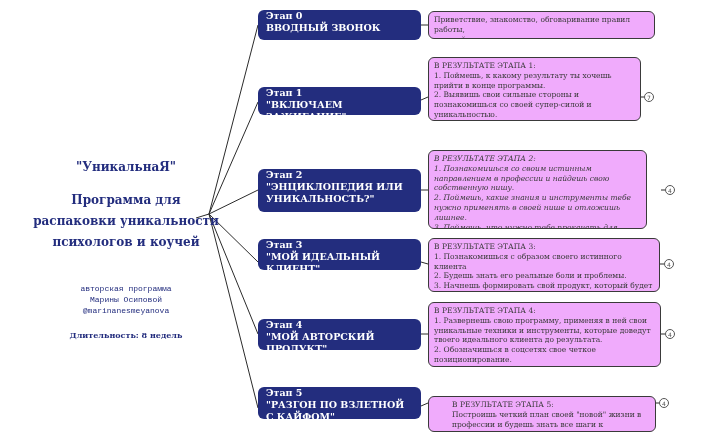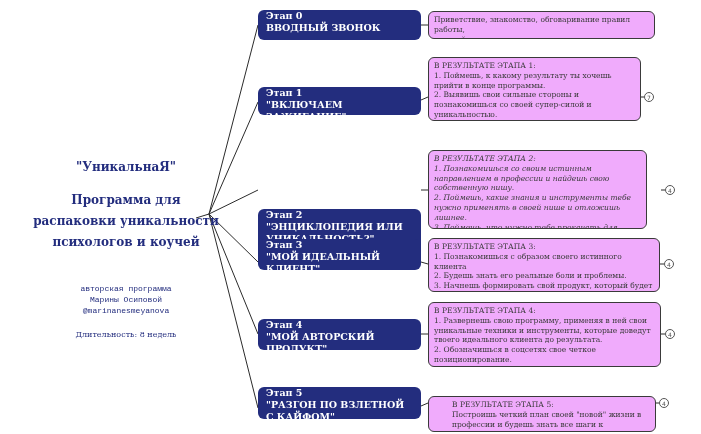--- a/index.html
+++ b/index.html
@@ -6,21 +6,21 @@
   .canvas{
     position:relative;width:701px;height:434px;background:#ffffff;overflow:hidden;
     font-family:"DejaVu Serif", serif;
   }
   .links{position:absolute;left:0;top:0;width:701px;height:434px;}
   .links line{stroke:#2b2b2b;stroke-width:1;}
   .central{position:absolute;left:30px;top:160px;width:192px;text-align:center;color:#232d7e;cursor:default;}
   .central-title{font-size:12px;font-weight:bold;margin-bottom:16px;}
   .central-sub{font-size:12px;font-weight:bold;line-height:21px;margin-bottom:30px;}
   .central-note{font-size:8px;line-height:11px;white-space:pre-wrap;margin-bottom:14px;font-family:Liberation Mono, monospace;}
-  .central-duration{font-size:8px;}
+  .central-duration{font-size:8px;font-weight:bold;}
   .stage{
     position:absolute;left:258px;width:163px;background:#232d7e;color:#ffffff;
     border-radius:6px;padding:0 8px;box-sizing:border-box;overflow:hidden;
   }
   .stage-label{font-size:9.5px;font-weight:bold;line-height:12px;}
   .stage-name{font-size:9.5px;font-weight:bold;line-height:12px;}
   .result{
     position:absolute;left:428px;background:#f0abfc;border:1px solid #3a3a3a;
     border-radius:6px;padding:3px 5px;box-sizing:border-box;overflow:hidden;
   }
@@ -67,21 +67,21 @@
   </div>
 
   <div class="stage" style="top:10px;height:30px;">
     <div class="stage-label">Этап 0</div>
     <div class="stage-name">ВВОДНЫЙ ЗВОНОК</div>
   </div>
   <div class="stage" style="top:87px;height:28px;">
     <div class="stage-label">Этап 1</div>
     <div class="stage-name">"ВКЛЮЧАЕМ ЗАЖИГАНИЕ"</div>
   </div>
-  <div class="stage" style="top:169px;height:43px;margin-top:40px;">
+  <div class="stage" style="top:169px;height:43px;">
     <div class="stage-label">Этап 2</div>
     <div class="stage-name">"ЭНЦИКЛОПЕДИЯ ИЛИ УНИКАЛЬНОСТЬ?"</div>
   </div>
   <div class="stage" style="top:239px;height:31px;">
     <div class="stage-label">Этап 3</div>
     <div class="stage-name">"МОЙ ИДЕАЛЬНЫЙ КЛИЕНТ"</div>
   </div>
   <div class="stage" style="top:319px;height:31px;">
     <div class="stage-label">Этап 4</div>
     <div class="stage-name">"МОЙ АВТОРСКИЙ ПРОДУКТ"</div>

